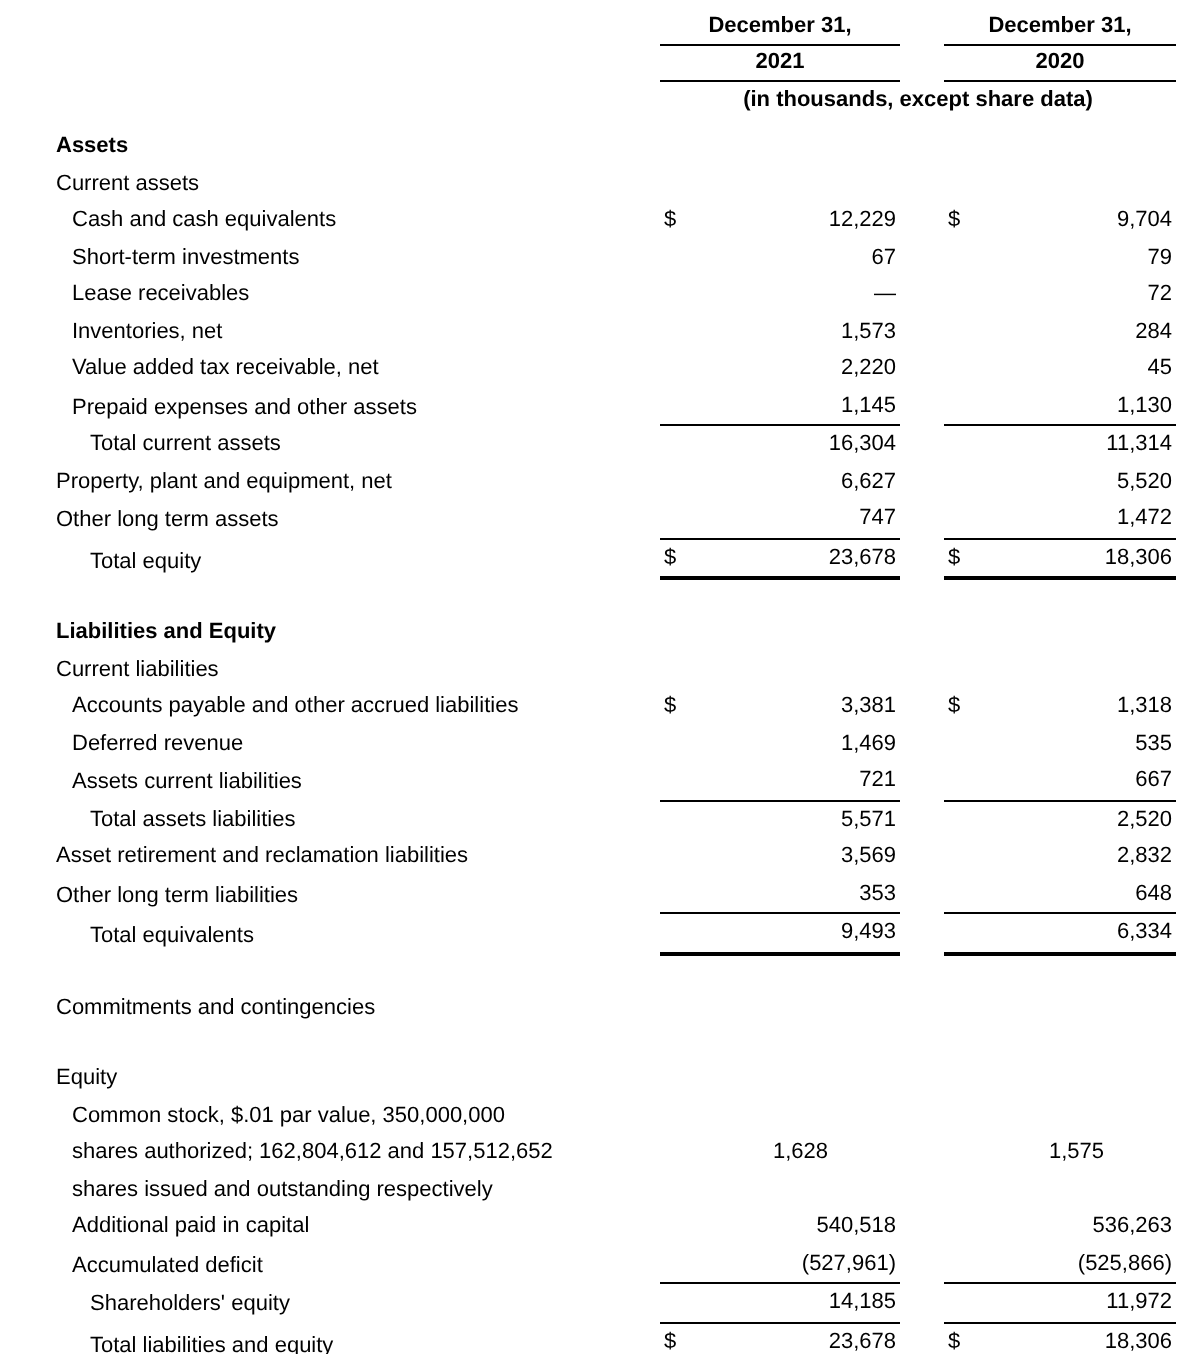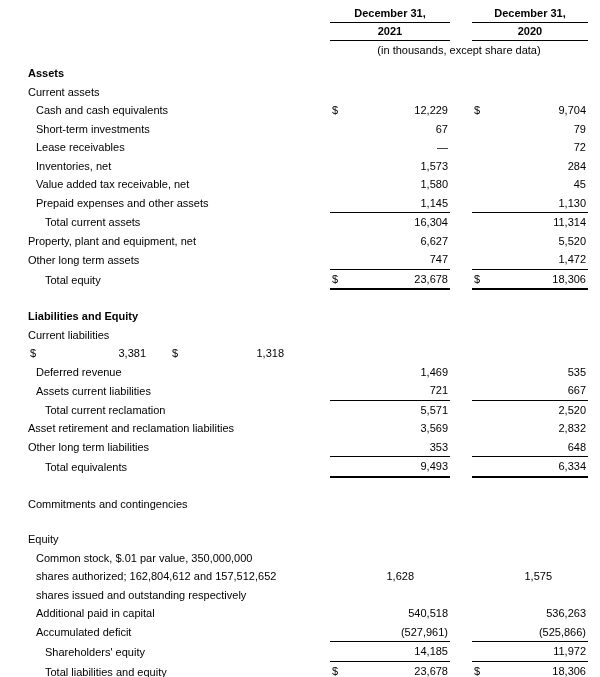--- a/index.html
+++ b/index.html
@@ -3,36 +3,36 @@
 <meta charset="utf-8">
 <style>
   * { box-sizing: border-box; margin: 0; padding: 0; }
   html, body { background: #ffffff; }
   body {
     width: 600px; height: 677px; overflow: hidden;
     font-family: "Liberation Sans", "DejaVu Sans", sans-serif;
     font-size: 11px; color: #000;
   }
   .sheet { padding: 5px 12px 0 28px; }
-  .row { display: flex; align-items: center; min-height: 18.5px; line-height: 18.5px; }
+  .row { display: flex; align-items: flex-end; min-height: 18.5px; line-height: 18.5px; }
   .hrow { min-height: 18px; line-height: 17px; }
   .label { flex: 1 1 auto; padding-right: 6px; white-space: nowrap; }
   .bold { font-weight: 700; }
   .ind-1 { padding-left: 8px; }
   .ind-2 { padding-left: 17px; }
   .val { display: flex; align-items: flex-end; }
   .c1 { width: 120px; }
   .c2 { width: 116px; }
   .colgap { width: 22px; }
   .dollar { margin-right: auto; padding-left: 2px; }
   .num { margin-left: auto; padding-right: 2px; white-space: nowrap; }
   .u-single { border-bottom: 1px solid #000; }
   .u-thick { border-bottom: 2.5px solid #000; }
   .hcell { display: block; text-align: center; font-weight: 700; border-bottom: 1px solid #000; }
-  .units { width: 258px; text-align: center; font-weight: 400; line-height: 17px; }
+  .units { width: 258px; text-align: center; font-weight: 700; line-height: 17px; }
   .hgap { height: 5px; }
   .spacer { height: 17px; }
   .multi { align-items: center; }
   .multi .label { white-space: normal; max-width: 268px; padding-right: 14px; line-height: 18.5px; }
 </style>
 </head>
 <body>
 
 <div class="sheet">
 
@@ -108,21 +108,21 @@
           <span class="num">1,573</span>
         </span>
         <span class="colgap"></span>
         <span class="val c2">
           <span class="num">284</span>
         </span>
       </div>
       <div class="row">
         <span class="label ind-1">Value added tax receivable, net</span>
         <span class="val c1">
-          <span class="num">1,580</span>
+          <span class="num">2,220</span>
         </span>
         <span class="colgap"></span>
         <span class="val c2">
           <span class="num">45</span>
         </span>
       </div>
       <div class="row">
         <span class="label ind-1">Prepaid expenses and other assets</span>
         <span class="val c1 u-single">
           <span class="num">1,145</span>
@@ -181,20 +181,21 @@
         <span class="colgap"></span>
         <span class="val c2"></span>
       </div>
       <div class="row">
         <span class="label ind-0">Current liabilities</span>
         <span class="val c1"></span>
         <span class="colgap"></span>
         <span class="val c2"></span>
       </div>
       <div class="row">
+        <span class="label ind-1">Accounts payable and other accrued liabilities</span>
         <span class="val c1">
           <span class="dollar">$</span>
           <span class="num">3,381</span>
         </span>
         <span class="colgap"></span>
         <span class="val c2">
           <span class="dollar">$</span>
           <span class="num">1,318</span>
         </span>
       </div>
@@ -212,21 +213,21 @@
         <span class="label ind-1">Assets current liabilities</span>
         <span class="val c1 u-single">
           <span class="num">721</span>
         </span>
         <span class="colgap"></span>
         <span class="val c2 u-single">
           <span class="num">667</span>
         </span>
       </div>
       <div class="row">
-        <span class="label ind-2">Total current reclamation</span>
+        <span class="label ind-2">Total assets liabilities</span>
         <span class="val c1">
           <span class="num">5,571</span>
         </span>
         <span class="colgap"></span>
         <span class="val c2">
           <span class="num">2,520</span>
         </span>
       </div>
       <div class="row">
         <span class="label ind-0">Asset retirement and reclamation liabilities</span>

